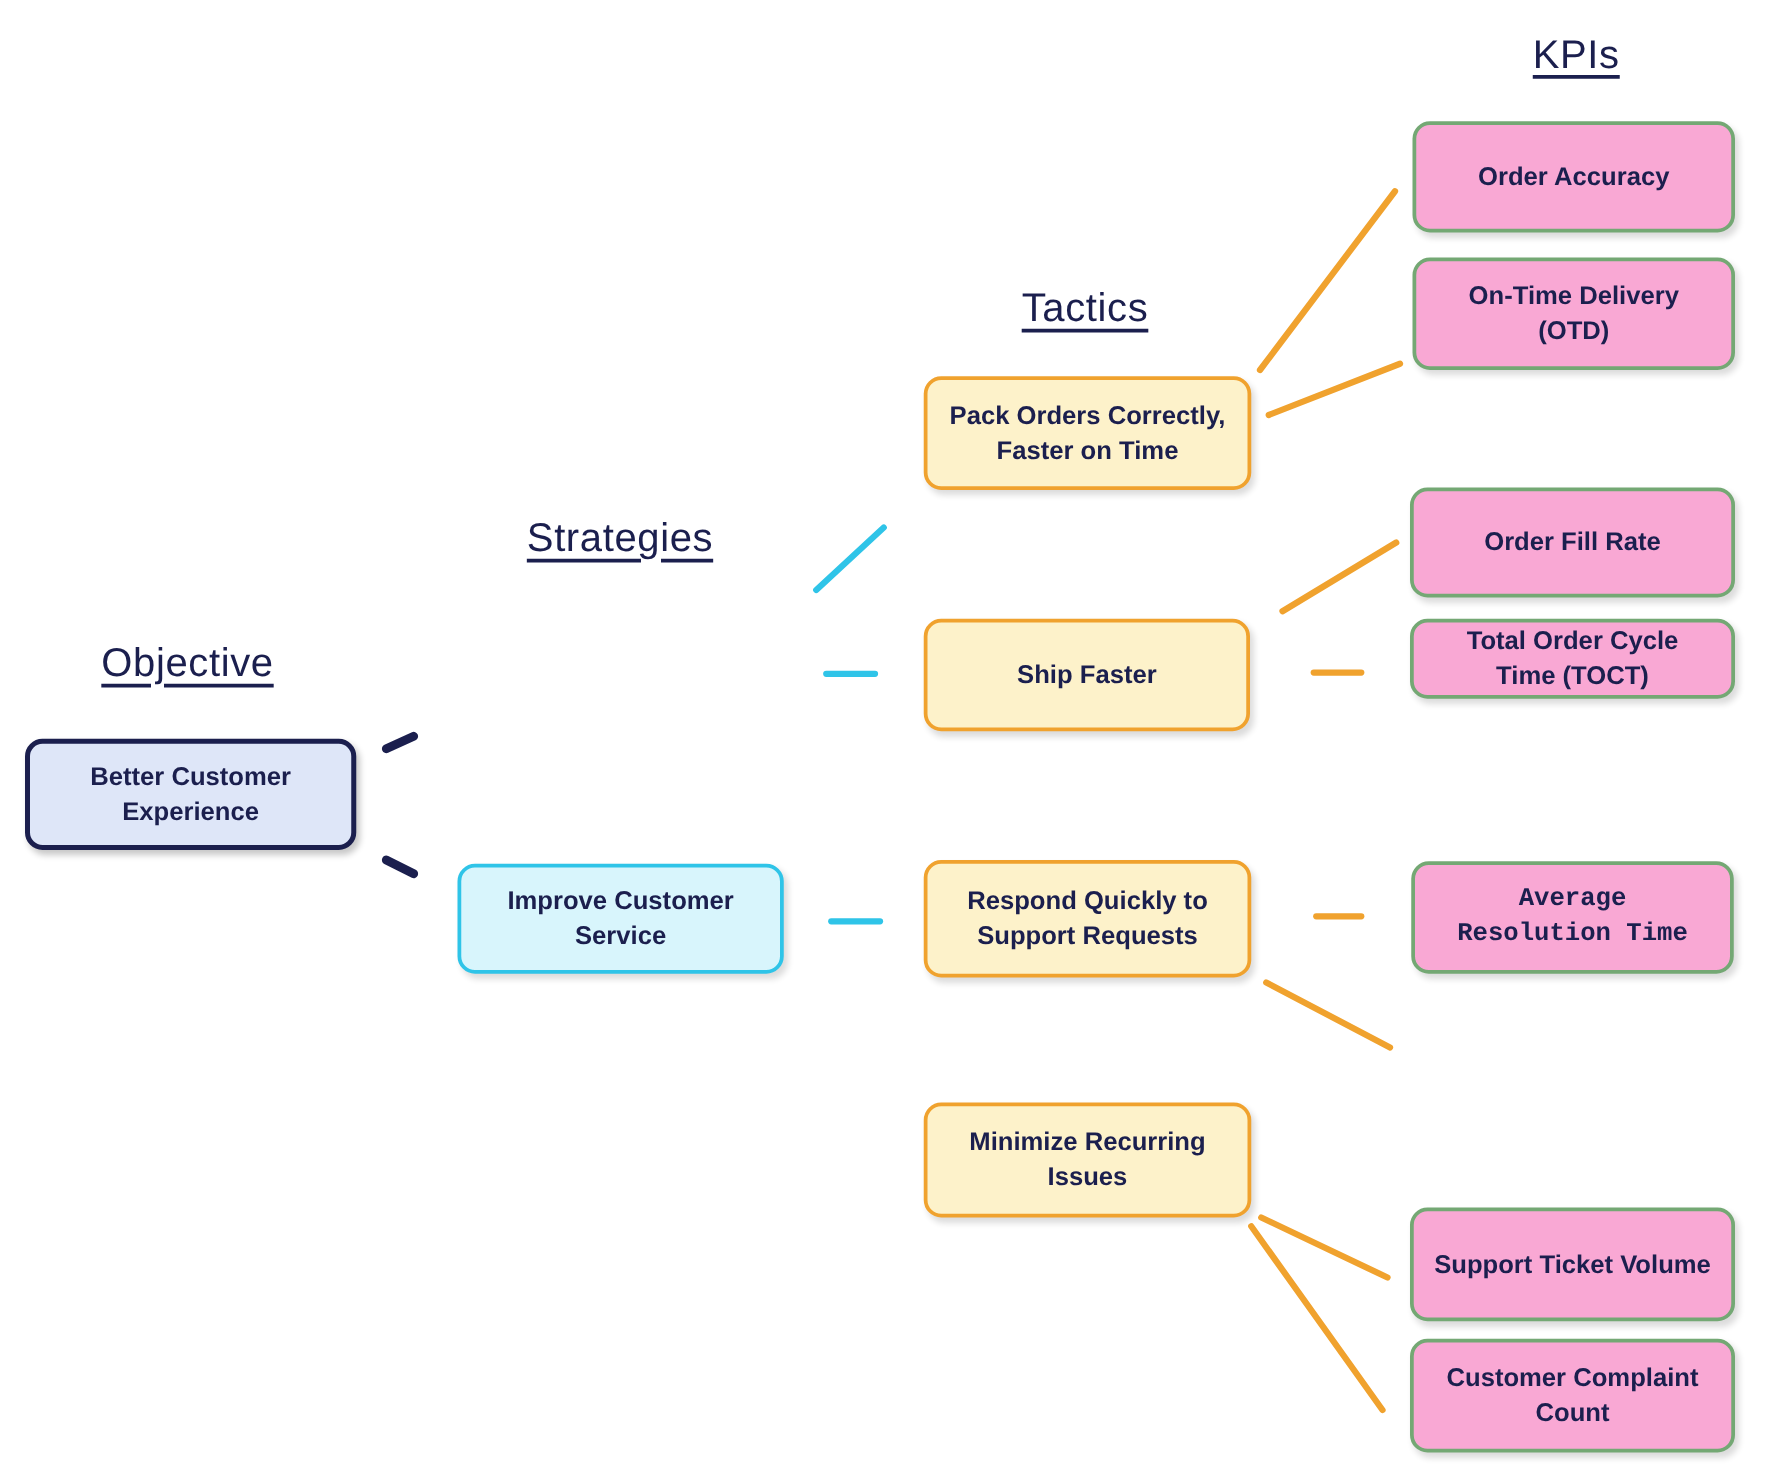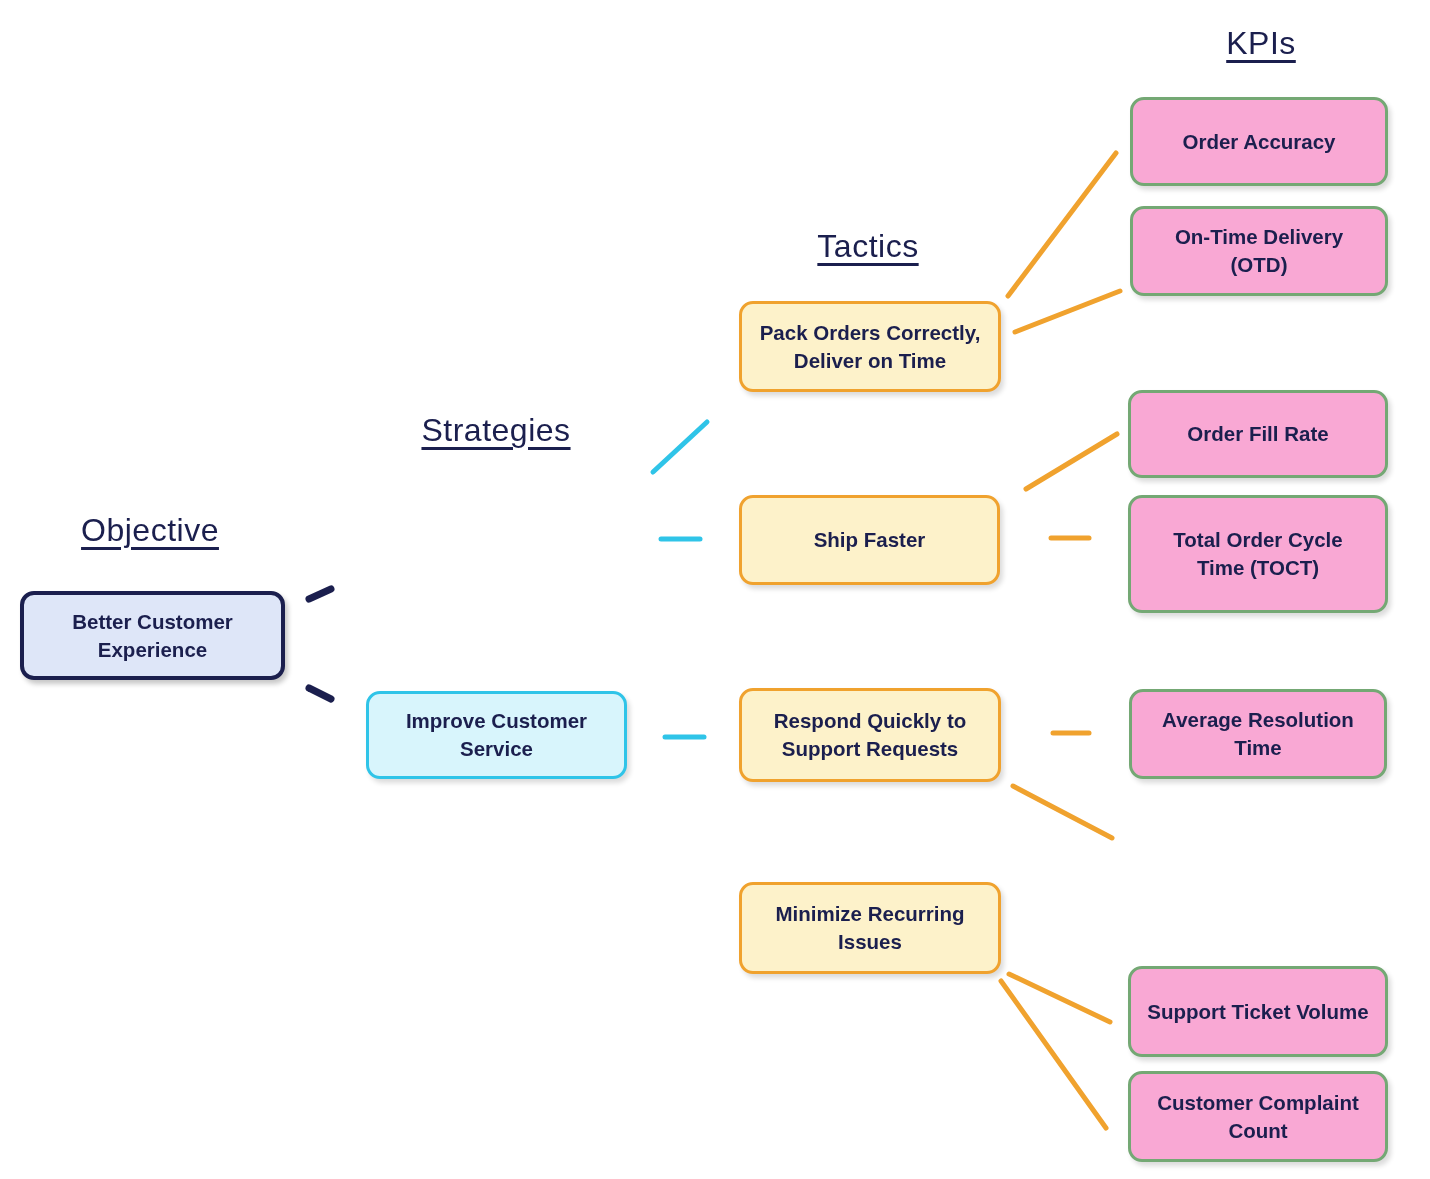--- a/index.html
+++ b/index.html
@@ -84,26 +84,26 @@
 
   <div class="hdr" style="left:150px; top:512px;">Objective</div>
   <div class="hdr" style="left:496px; top:412px;">Strategies</div>
   <div class="hdr" style="left:868px; top:228px;">Tactics</div>
   <div class="hdr" style="left:1261px; top:25px;">KPIs</div>
 
   <div class="node objective-node" style="left:20px; top:591px; width:265px; height:89px;">Better Customer Experience</div>
 
   <div class="node strategy-node" style="left:366px; top:691px; width:261px; height:88px;">Improve Customer Service</div>
 
-  <div class="node tactic-node" style="left:739px; top:301px; width:262px; height:91px;">Pack Orders Correctly, Deliver on Time</div>
+  <div class="node tactic-node" style="left:739px; top:301px; width:262px; height:91px;">Pack Orders Correctly, Faster on Time</div>
   <div class="node tactic-node" style="left:739px; top:495px; width:261px; height:90px;">Ship Faster</div>
   <div class="node tactic-node" style="left:739px; top:882px; width:262px; height:92px;">Minimize Recurring Issues</div>
   <div class="node tactic-node" style="left:739px; top:688px; width:262px; height:94px;">Respond Quickly to Support Requests</div>
 
   <div class="node kpi-node" style="left:1130px; top:97px; width:258px; height:89px;">Order Accuracy</div>
   <div class="node kpi-node" style="left:1130px; top:206px; width:258px; height:90px;">On-Time Delivery (OTD)</div>
   <div class="node kpi-node" style="left:1128px; top:390px; width:260px; height:88px;">Order Fill Rate</div>
-  <div class="node kpi-node" style="left:1128px; top:495px; width:260px; height:118px;">Total Order Cycle Time (TOCT)</div>
-  <div class="node kpi-node" style="left:1129px; top:689px; width:258px; height:90px;">Average Resolution Time</div>
+  <div class="node kpi-node" style="left:1128px; top:495px; width:260px; height:64px;">Total Order Cycle Time (TOCT)</div>
+  <div class="node kpi-node" style="left:1129px; top:689px; width:258px; height:90px;font-family:Liberation Mono, monospace;">Average Resolution Time</div>
   <div class="node kpi-node" style="left:1128px; top:966px; width:260px; height:91px;">Support Ticket Volume</div>
   <div class="node kpi-node" style="left:1128px; top:1071px; width:260px; height:91px;text-align:center;">Customer Complaint Count</div>
 
 </div>
 
 </body></html>

